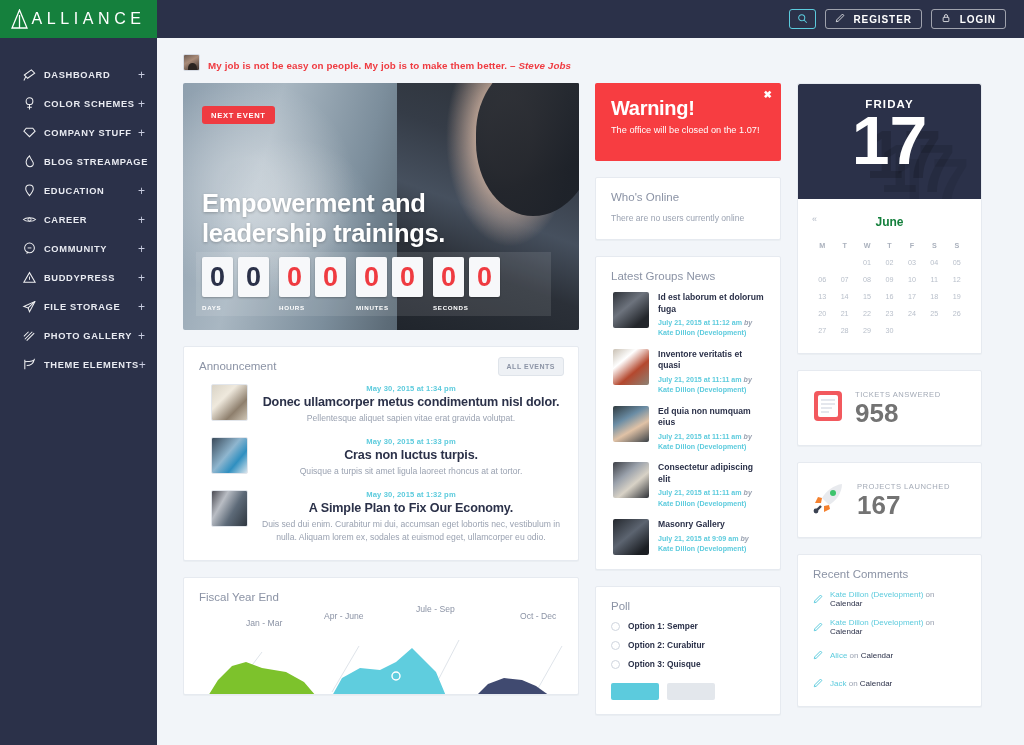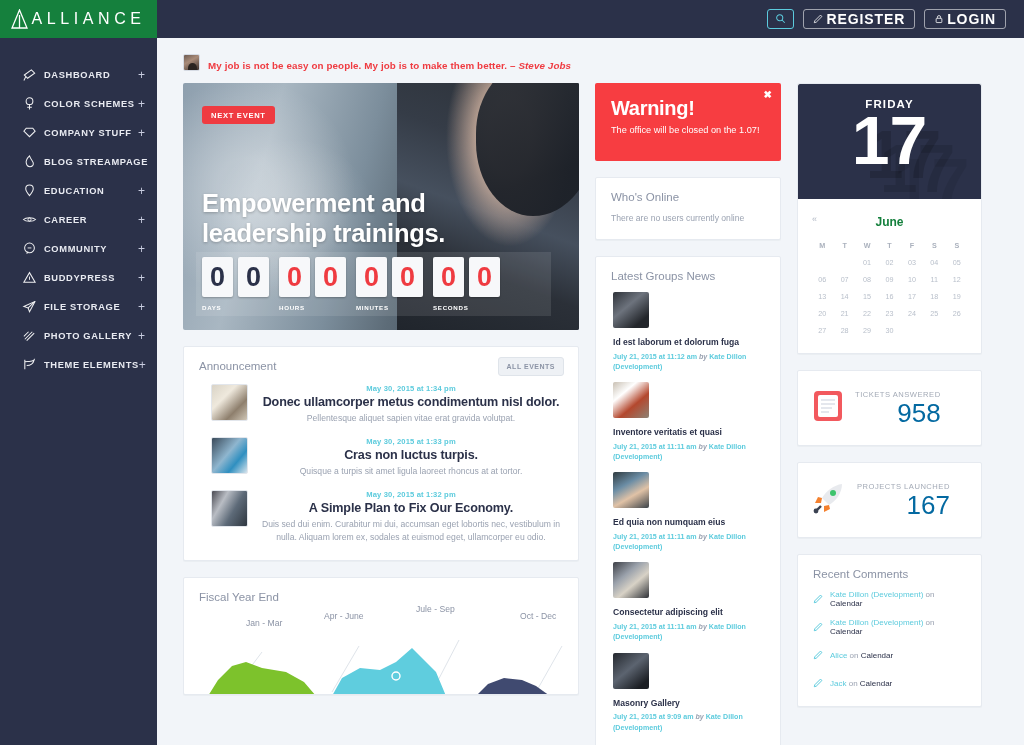--- a/index.html
+++ b/index.html
@@ -51,23 +51,23 @@
   
   .topbar {
     position: absolute; left: 157px; top: 0;
     width: 867px; height: 38px; background: #2b3149;
     display: flex; align-items: center; justify-content: flex-end;
     padding-right: 18px; gap: 9px;
   }
   .tb-btn {
     height: 20px; border: 1px solid rgba(255,255,255,.55);
     border-radius: 3px; background: transparent;
-    display: flex; align-items: center; gap: 3px;
+    display: flex; align-items: center; gap: 9px;
     padding: 0 9px; color: #ffffff;
-    font-size: 14px; letter-spacing: .9px; font-weight: 700;
+    font-size: 10px; letter-spacing: .9px; font-weight: 700;
     cursor: pointer;
   }
   .tb-btn.search { padding: 0 7px; border-color: #5ccbdd; color: #5ccbdd; }
 
   
   .content {
     position: absolute; left: 157px; top: 38px;
     width: 867px; height: 707px;
     background: #f2f5f9;
     padding: 16px 27px 0 26px;
@@ -201,21 +201,21 @@
     position: absolute; right: 9px; top: 7px; font-size: 10px;
     font-weight: 700; color: #fff; cursor: pointer; line-height: 1;
   }
   .alert-h { font-size: 20px; font-weight: 700; letter-spacing: -.3px; }
   .alert-p { font-size: 9.2px; margin-top: 5px; font-weight: 400; }
 
   .whos { margin-top: 16px; padding-bottom: 16px; }
   .whos-p { color: #9aa2b1; font-size: 8.6px; padding: 10px 15px 0 15px; }
 
   .groups { margin-top: 16px; padding-bottom: 14px; }
-  .gn-item { display: flex; gap: 9px; padding: 10px 14px 0 17px; flex-direction: column; }
+  .gn-item { display: flex; gap: 9px; padding: 10px 14px 0 17px; }
   .gn-thumb { width: 36px; height: 36px; flex: 0 0 36px; border-radius: 2px; overflow: hidden; }
   .gt1 { background: linear-gradient(140deg,#2e3239 0%,#6d737d 40%,#23262b 80%); }
   .gt2 { background: linear-gradient(140deg,#c9c0b3 0%,#ffffff 30%,#b4482e 62%,#8d8375 100%); }
   .gt3 { background: linear-gradient(150deg,#2f3a3f 0%,#6b8da5 35%,#e0c2a6 62%,#3a4147 100%); }
   .gt4 { background: linear-gradient(140deg,#3c3f46 0%,#9aa1ab 35%,#d8d2c6 60%,#2d3036 100%); }
   .gt5 { background: linear-gradient(140deg,#24282e 0%,#5c6470 45%,#1b1e23 85%); }
   .gn-body { flex: 1; }
   .gn-title {
     color: #2b3149; font-size: 8.6px; font-weight: 700; line-height: 1.35;
     margin-bottom: 3px;
@@ -263,21 +263,21 @@
     text-align: center; color: #aab1bd; font-size: 7.2px; font-weight: 700;
   }
   .cal-cell { text-align: center; color: #b8bfca; font-size: 7.2px; }
 
   .stat { margin-top: 16px; display: flex; align-items: center; gap: 11px; padding: 18px 14px; }
   .stat-txt { }
   .stat-label {
     color: #a3aab6; font-size: 7.6px; font-weight: 400; letter-spacing: .5px;
     margin-bottom: 1px;
   }
-  .stat-val { color: #0369a1; font-size: 26px; font-weight: 400; line-height: 1; text-align: right; }
+  .stat-val { color: #737373; font-size: 26px; font-weight: 700; line-height: 1; }
 
   .rc { margin-top: 16px; padding-bottom: 14px; }
   .rc-item { display: flex; align-items: center; gap: 7px; padding: 0 15px; margin-top: 10px; }
   .rc-txt { font-size: 8px; color: #2b3149; }
   .rc-txt a { color: #5ccbdd; font-weight: 400; text-decoration: none; }
   .rc-txt .on { color: #9aa2b1; }
 </style>
 </head>
 <body>
 

